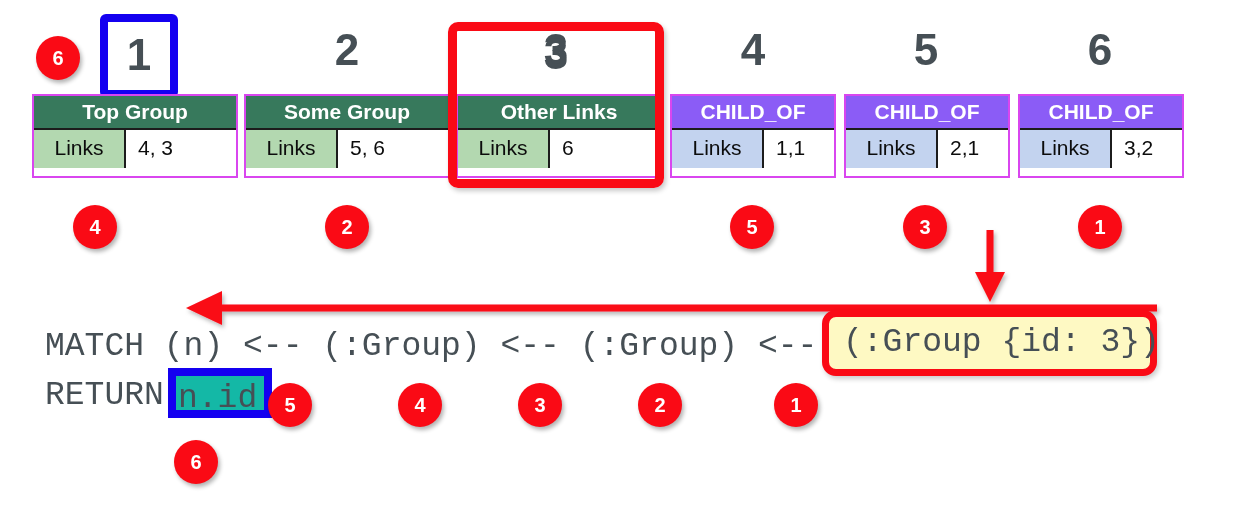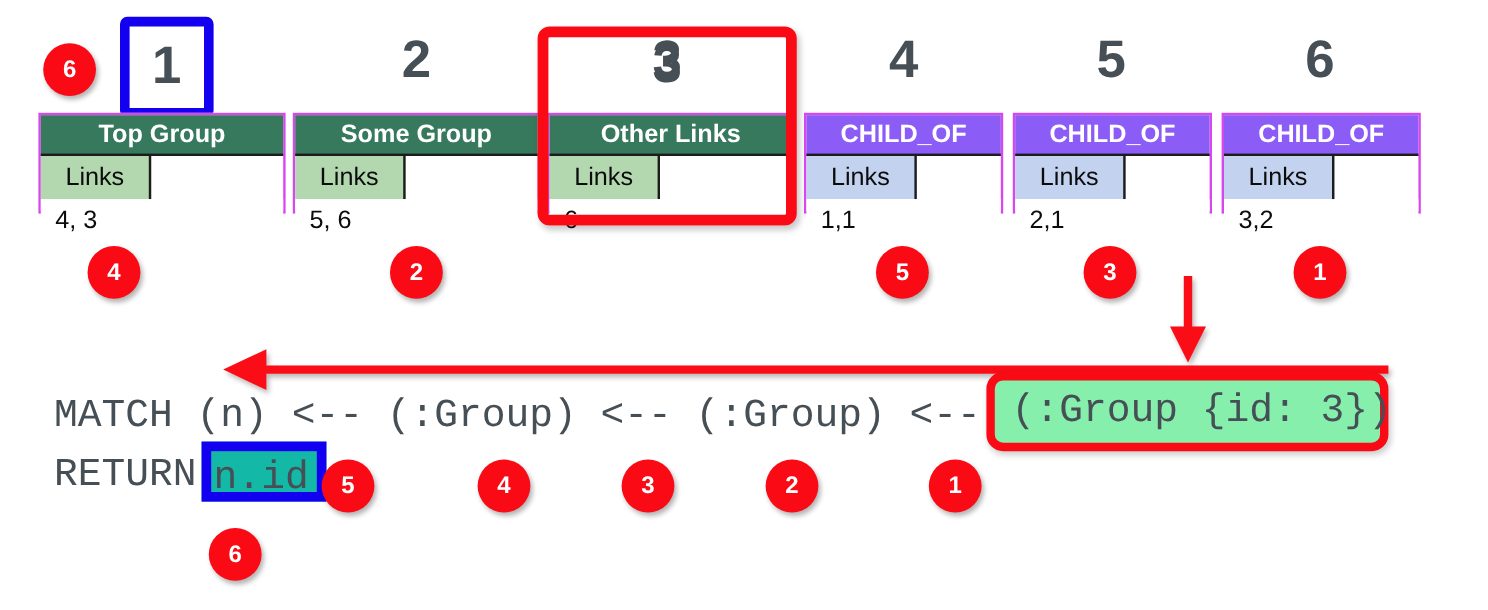--- a/index.html
+++ b/index.html
@@ -50,21 +50,20 @@
     box-sizing: border-box;
     border-bottom: 2px solid #1c1c1c;
     white-space: nowrap;
   }
   .card-title.green { background: #37795c; }
   .card-title.blue  { background: #8b5cf6; }
   .card-row {
     display: flex;
     height: 38px;
     box-sizing: border-box;
-    flex-direction: column;
   }
   .card-key {
     width: 92px;
     box-sizing: border-box;
     border-right: 2px solid #1c1c1c;
     font-size: 21px;
     color: #0c0c0c;
     line-height: 36px;
     text-align: center;
   }
@@ -143,21 +142,21 @@
     color: #464f55;
     white-space: pre;
     line-height: 36px;
     padding-left: 2px;
   }
 
   .hl-round-red {
     position: absolute;
     border: 7px solid #fa0a15;
     border-radius: 14px;
-    background: #86efac;
+    background: #fef9c3;
     box-sizing: border-box;
     box-shadow: 2px 3px 5px rgba(0,0,0,0.20);
   }
   .hl-round-red .inner-code {
     font-family: "Liberation Mono", monospace;
     font-size: 33px;
     color: #464f55;
     white-space: pre;
     line-height: 52px;
     padding-left: 14px;

